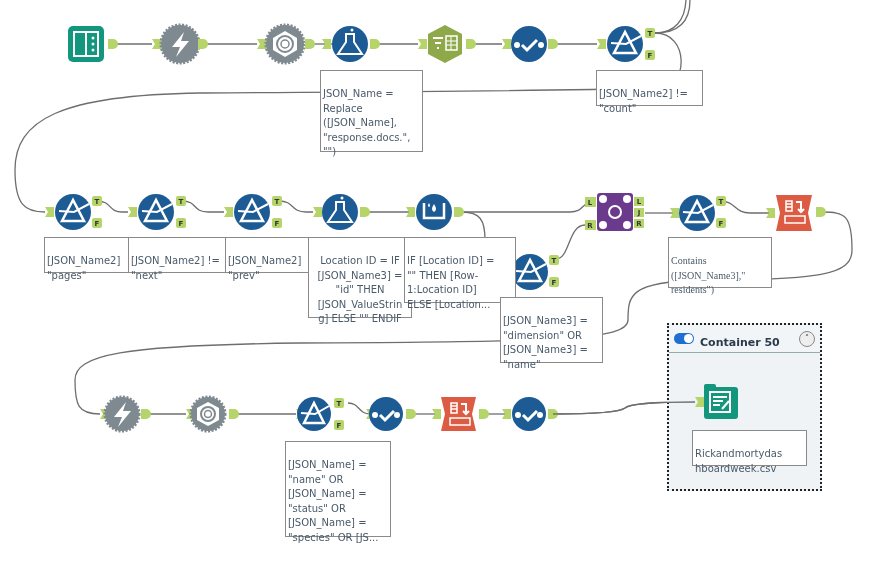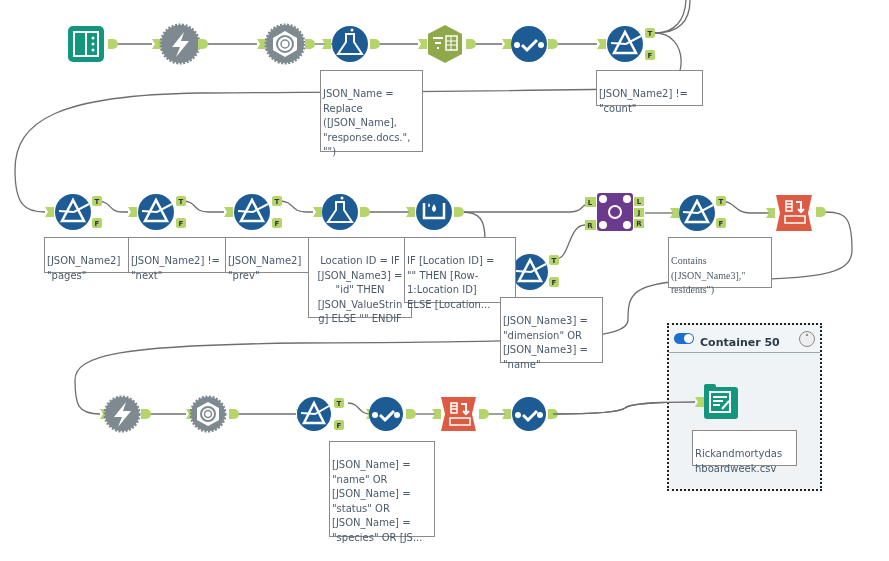--- a/index.html
+++ b/index.html
@@ -297,20 +297,20 @@
 "" THEN [Row-
 1:Location ID]
 ELSE [Location...</div>
 <div class="ann" style="left:500px;top:297px;width:103px;height:66px;">[JSON_Name3] =
 "dimension" OR
 [JSON_Name3] =
 "name"</div>
 <div class="ann" style="left:668px;top:237px;width:104px;height:51px;font-family:Liberation Serif, serif;">Contains
 ([JSON_Name3],"
 residents")</div>
-<div class="ann" style="left:285px;top:441px;width:106px;height:96px;margin-left:44px;">[JSON_Name] =
+<div class="ann" style="left:285px;top:441px;width:106px;height:96px;">[JSON_Name] =
 "name" OR
 [JSON_Name] =
 "status" OR
 [JSON_Name] =
 "species" OR [JS...</div>
-<div class="ann" style="left:692px;top:430px;width:105px;height:36px;">Rickandmortydas
+<div class="ann" style="left:692px;top:430px;width:115px;height:36px;">Rickandmortydas
 hboardweek.csv</div>
 
 </body></html>

